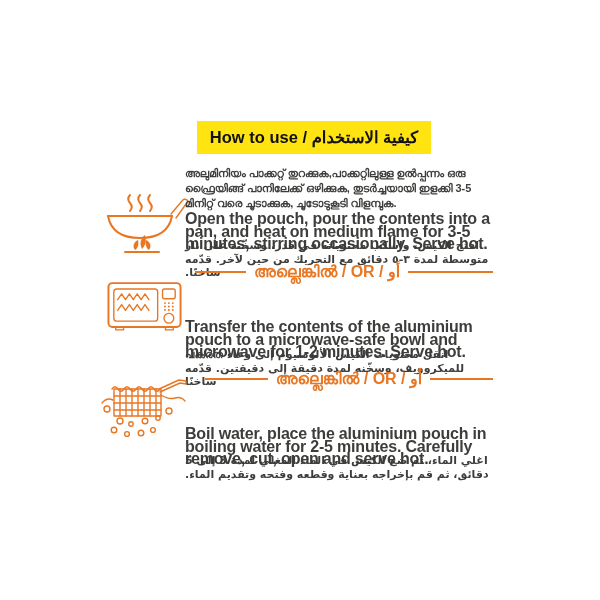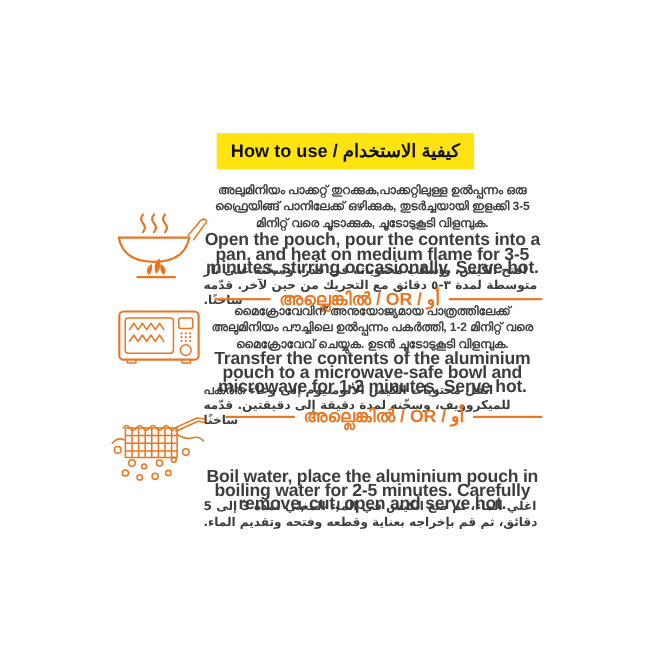--- a/index.html
+++ b/index.html
@@ -7,21 +7,21 @@
     position:relative;width:500px;height:600px;background:#ffffff;overflow:hidden;
     font-family:"Liberation Sans",sans-serif;
     padding-left:44px;
   }
   .abs{position:absolute;}
   .header{
     left:197px;top:121px;width:234px;height:33px;background:#FFE412;
     display:flex;align-items:center;justify-content:center;
     color:#101010;font-weight:700;font-size:16.5px;white-space:nowrap;
   }
-  .txt{left:185px;width:307px;text-align:center;}
+  .txt{left:185px;width:307px;}
   .ml{font-size:11px;line-height:15px;color:#3D3D3B;font-weight:600;letter-spacing:-0.1px;}
   .en{font-size:16px;line-height:12.5px;color:#3D3D3B;font-weight:700;letter-spacing:-0.2px;}
   .ar{
     font-size:11px;line-height:13.5px;color:#3D3D3B;font-weight:600;
     direction:rtl;text-align:left;
     font-family:"DejaVu Sans","Liberation Sans",sans-serif;
   }
   .divider{display:flex;align-items:center;gap:8px;color:#E87724;}
   .divider .line{border-top:2px solid #E87724;height:0;}
   .divider .l1{flex:0.75;} .divider .l2{flex:1.25;} .divider .le{flex:1;}
@@ -78,21 +78,20 @@
         <circle class="fil" cx="63.5" cy="26" r="1"></circle>
         <circle class="fil" cx="67.5" cy="26" r="1"></circle>
       <circle class="fil" cx="59.5" cy="29.5" r="1"></circle>
         <circle class="fil" cx="63.5" cy="29.5" r="1"></circle>
         <circle class="fil" cx="67.5" cy="29.5" r="1"></circle>
       <circle class="stk thin" cx="63.5" cy="38" r="5"></circle>
       <path class="stk thin" d="M9 47 v3 h8 v-3"></path>
       <path class="stk thin" d="M60 47 v3 h8 v-3"></path>
     </svg>
   </div>
-  <div class="abs txt ml" style="top:276px;">മൈക്രോവേവിന് അനുയോജ്യമായ പാത്രത്തിലേക്ക് അലുമിനിയം പൗച്ചിലെ ഉൽപ്പന്നം പകർത്തി, 1-2 മിനിറ്റ് വരെ മൈക്രോവേവ് ചെയ്യുക.  ഉടൻ ചൂടോടുകൂടി വിളമ്പുക.</div>
   <div class="abs txt en" style="top:321px;">Transfer the contents of the aluminium pouch to a microwave-safe bowl and microwave for 1-2 minutes. Serve hot.</div>
   <div class="abs txt ar" style="top:348px;">انقل محتويات الكيس الألومنيوم إلى وعاء പകർത للميكروويف، وسخّنه لمدة دقيقة إلى دقيقتين. قدّمه ساخنًا</div>
 
   <div class="abs divider" style="left:205px;top:369px;width:288px;">
     <span class="line le"></span>
     <span class="label">അല്ലെങ്കിൽ / OR / أو</span>
     <span class="line le"></span>
   </div>
 
   <div class="abs icon" style="left:101px;top:374px;">

